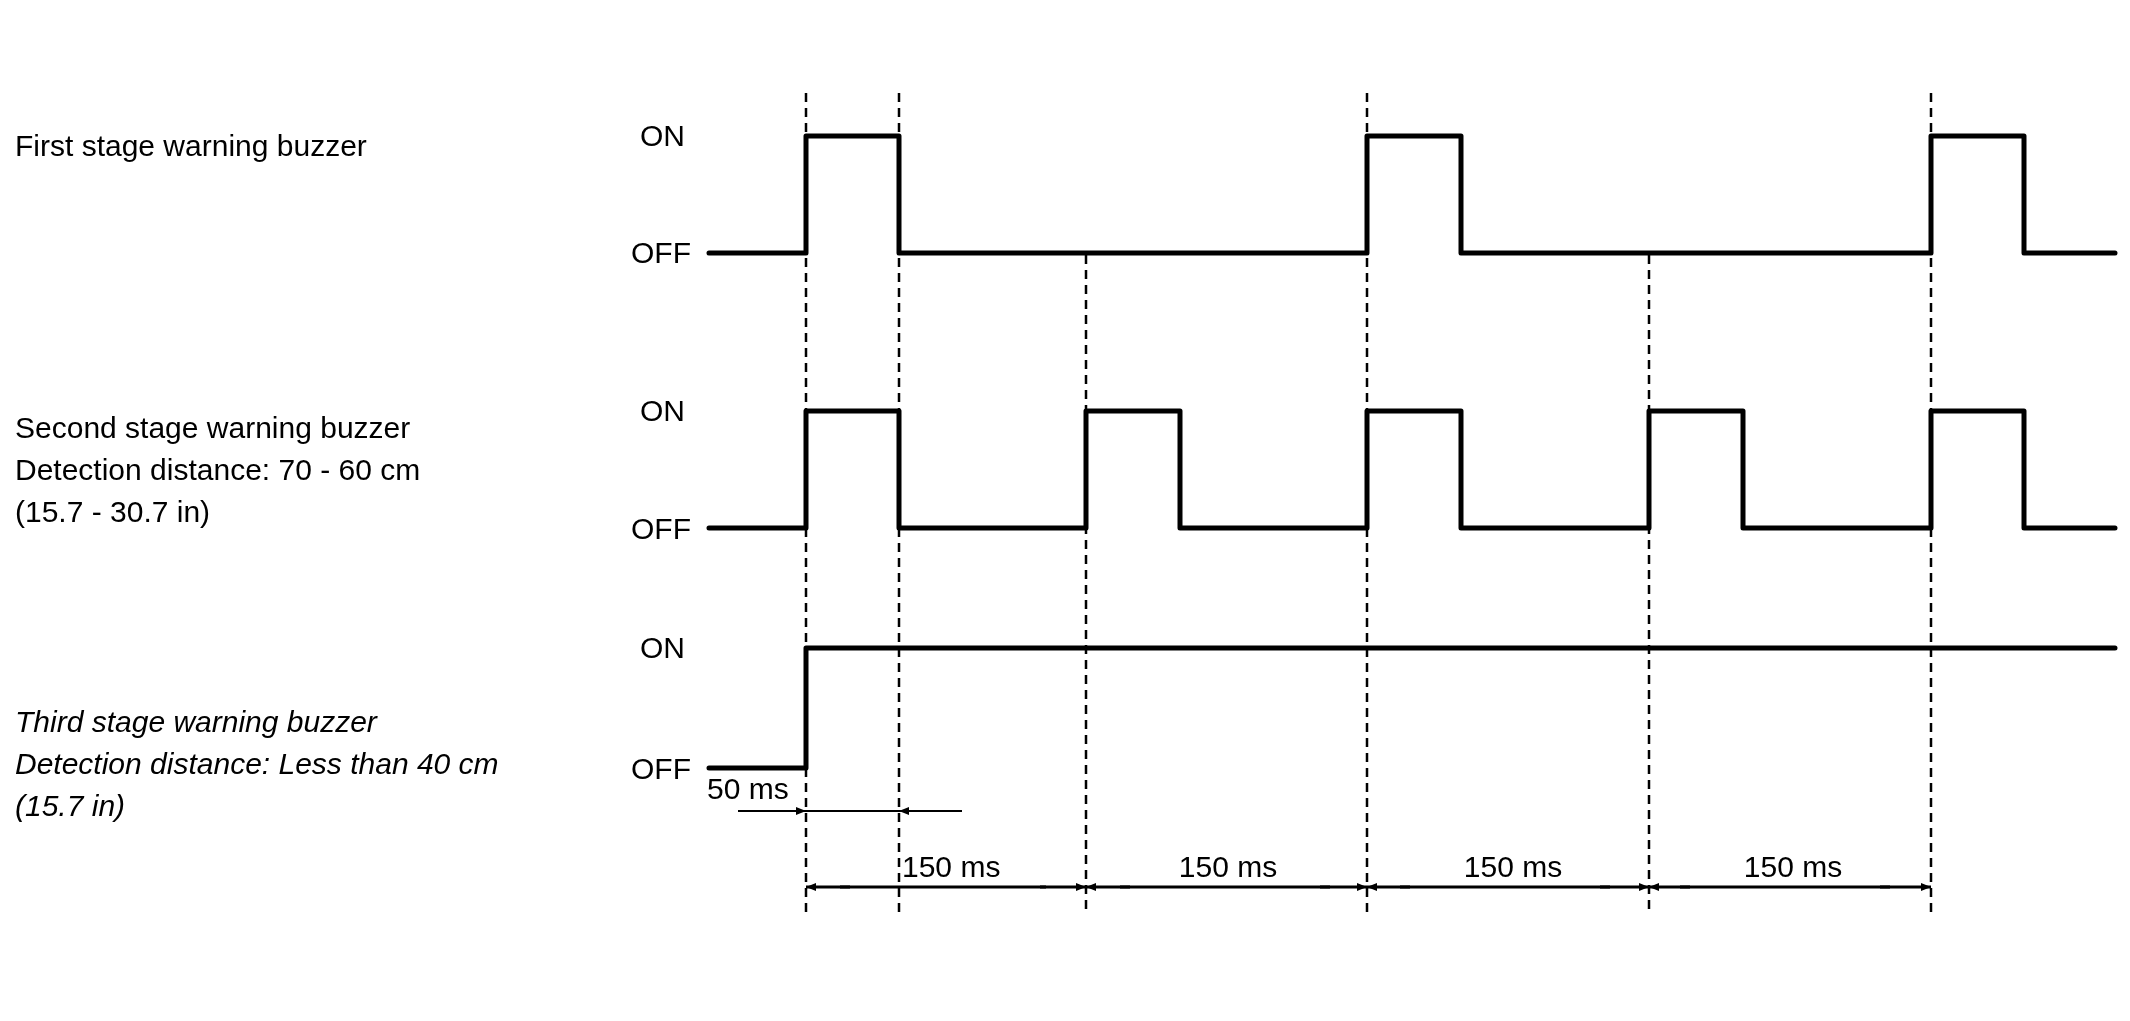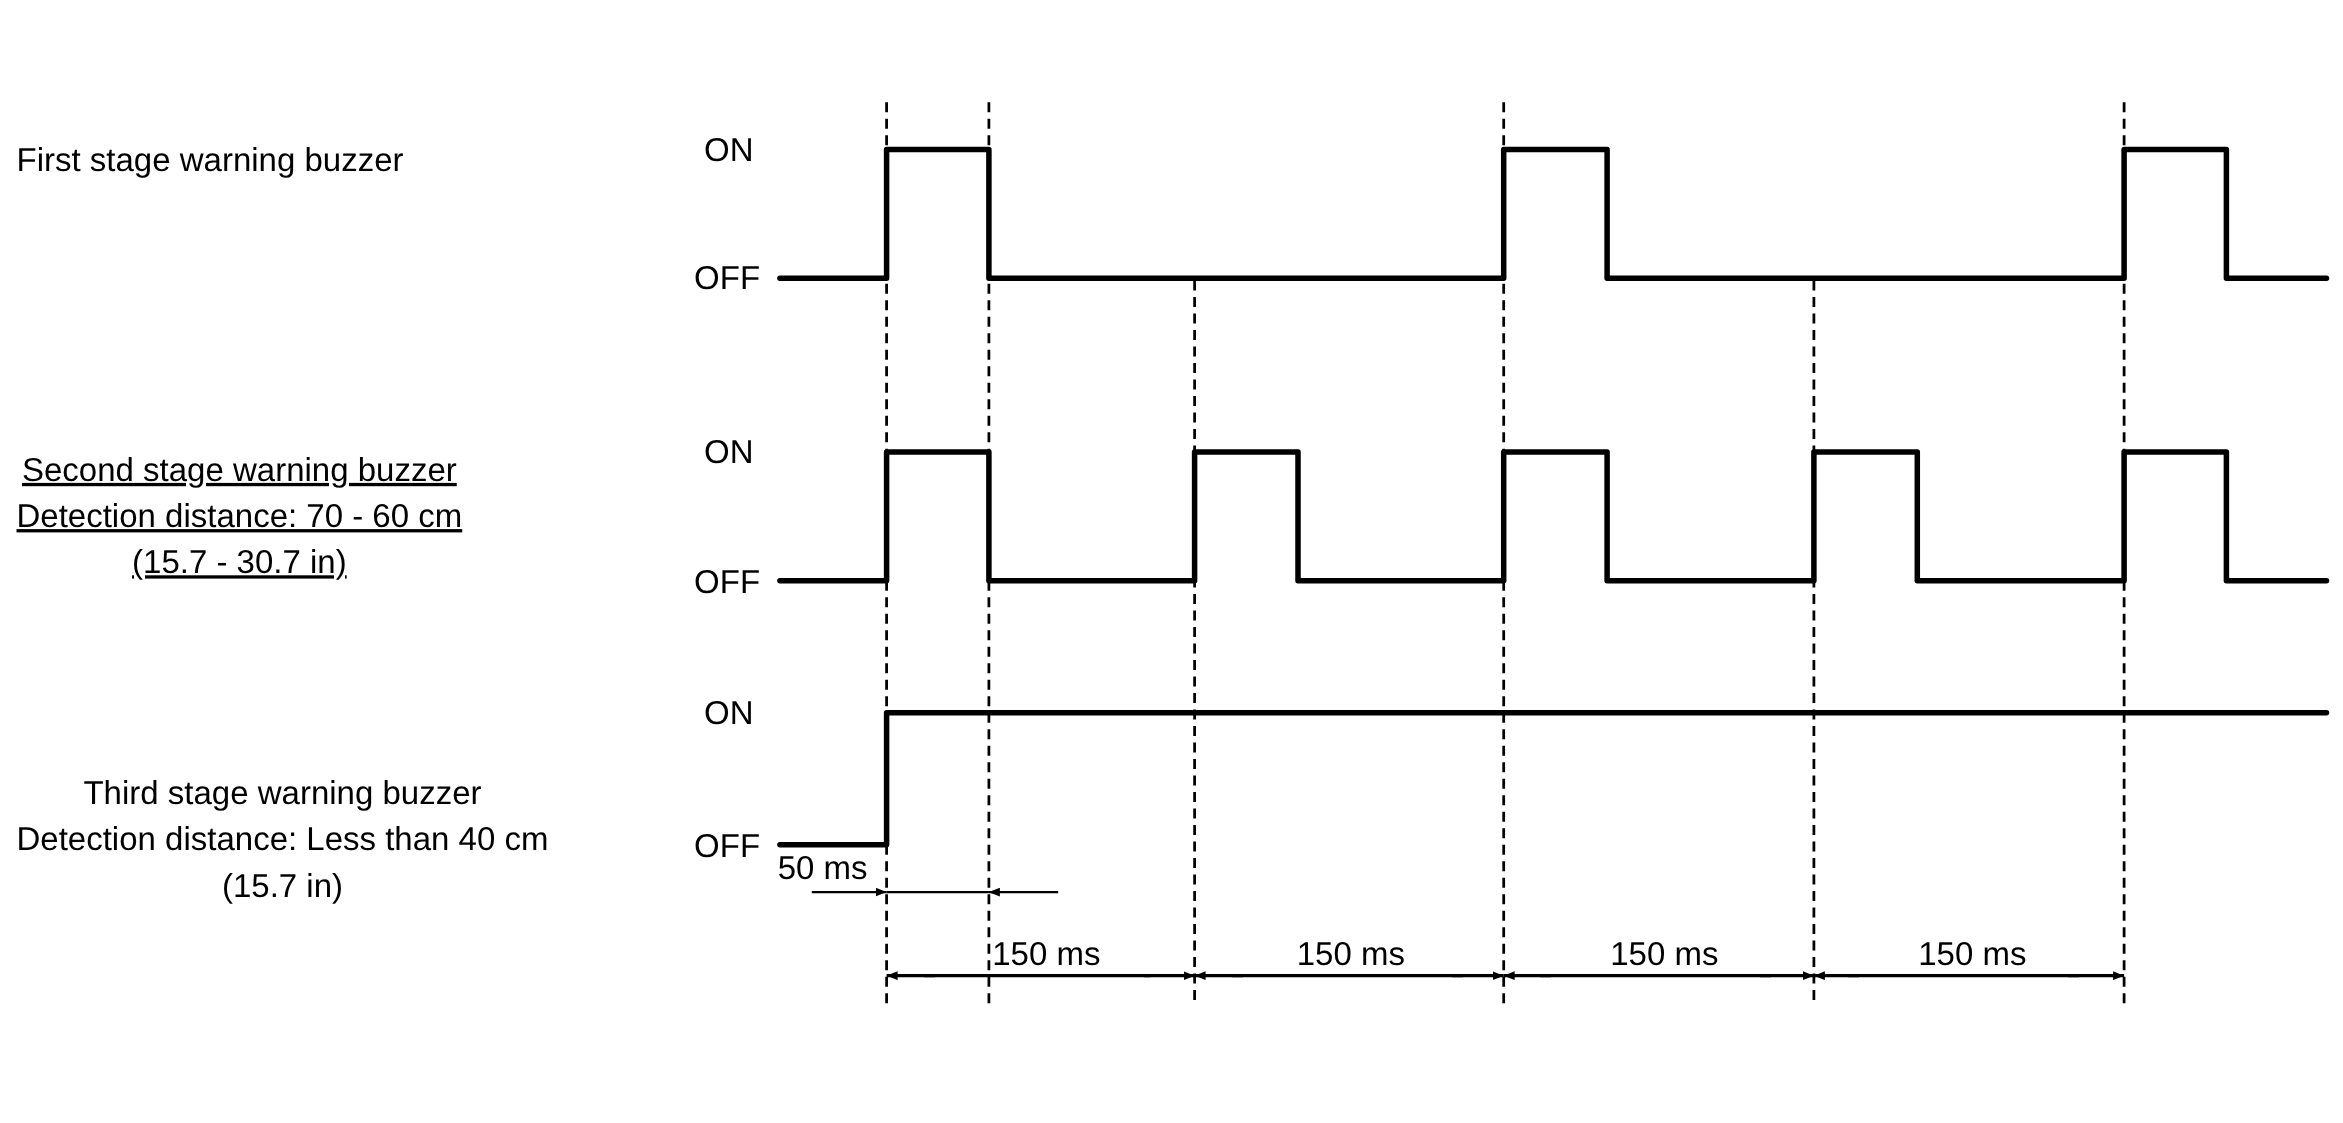--- a/index.html
+++ b/index.html
@@ -1,34 +1,34 @@
 <!DOCTYPE html>
 <html><head>
 <meta charset="utf-8">
 <style>
   html, body { margin:0; padding:0; background:#ffffff; }
   body { width:2130px; height:1021px; position:relative; overflow:hidden;
          font-family: "Liberation Sans", "DejaVu Sans", sans-serif; color:#000; }
-  .stage-label { position:absolute; left:15px; font-size:30px; line-height:42px; white-space:nowrap;text-align:center; }
+  .stage-label { position:absolute; left:15px; font-size:30px; line-height:42px; white-space:nowrap; }
   .stage-label div { height:42px; }
   svg { position:absolute; left:0; top:0; }
   svg text { font-family: "Liberation Sans", "DejaVu Sans", sans-serif; fill:#000; }
 </style>
 </head>
 <body>
 
 <div class="stage-label" style="top:125px;">
   <div>First stage warning buzzer</div>
 </div>
-<div class="stage-label" style="top:407px;text-decoration:underline;">
+<div class="stage-label" style="top:407px;">
   <div>Second stage warning buzzer</div>
   <div>Detection distance: 70 - 60 cm</div>
   <div>(15.7 - 30.7 in)</div>
 </div>
-<div class="stage-label" style="top:701px;">
+<div class="stage-label" style="top:701px;font-style:italic;">
   <div>Third stage warning buzzer</div>
   <div>Detection distance: Less than 40 cm</div>
   <div>(15.7 in)</div>
 </div>
 
 <svg width="2130" height="1021" viewBox="0 0 2130 1021">
   <defs>
     <marker id="arrowEnd" markerWidth="10" markerHeight="8" refX="10" refY="4" orient="auto" markerUnits="userSpaceOnUse">
       <path d="M0,0 L10,4 L0,8 Z" fill="#000"></path>
     </marker>

